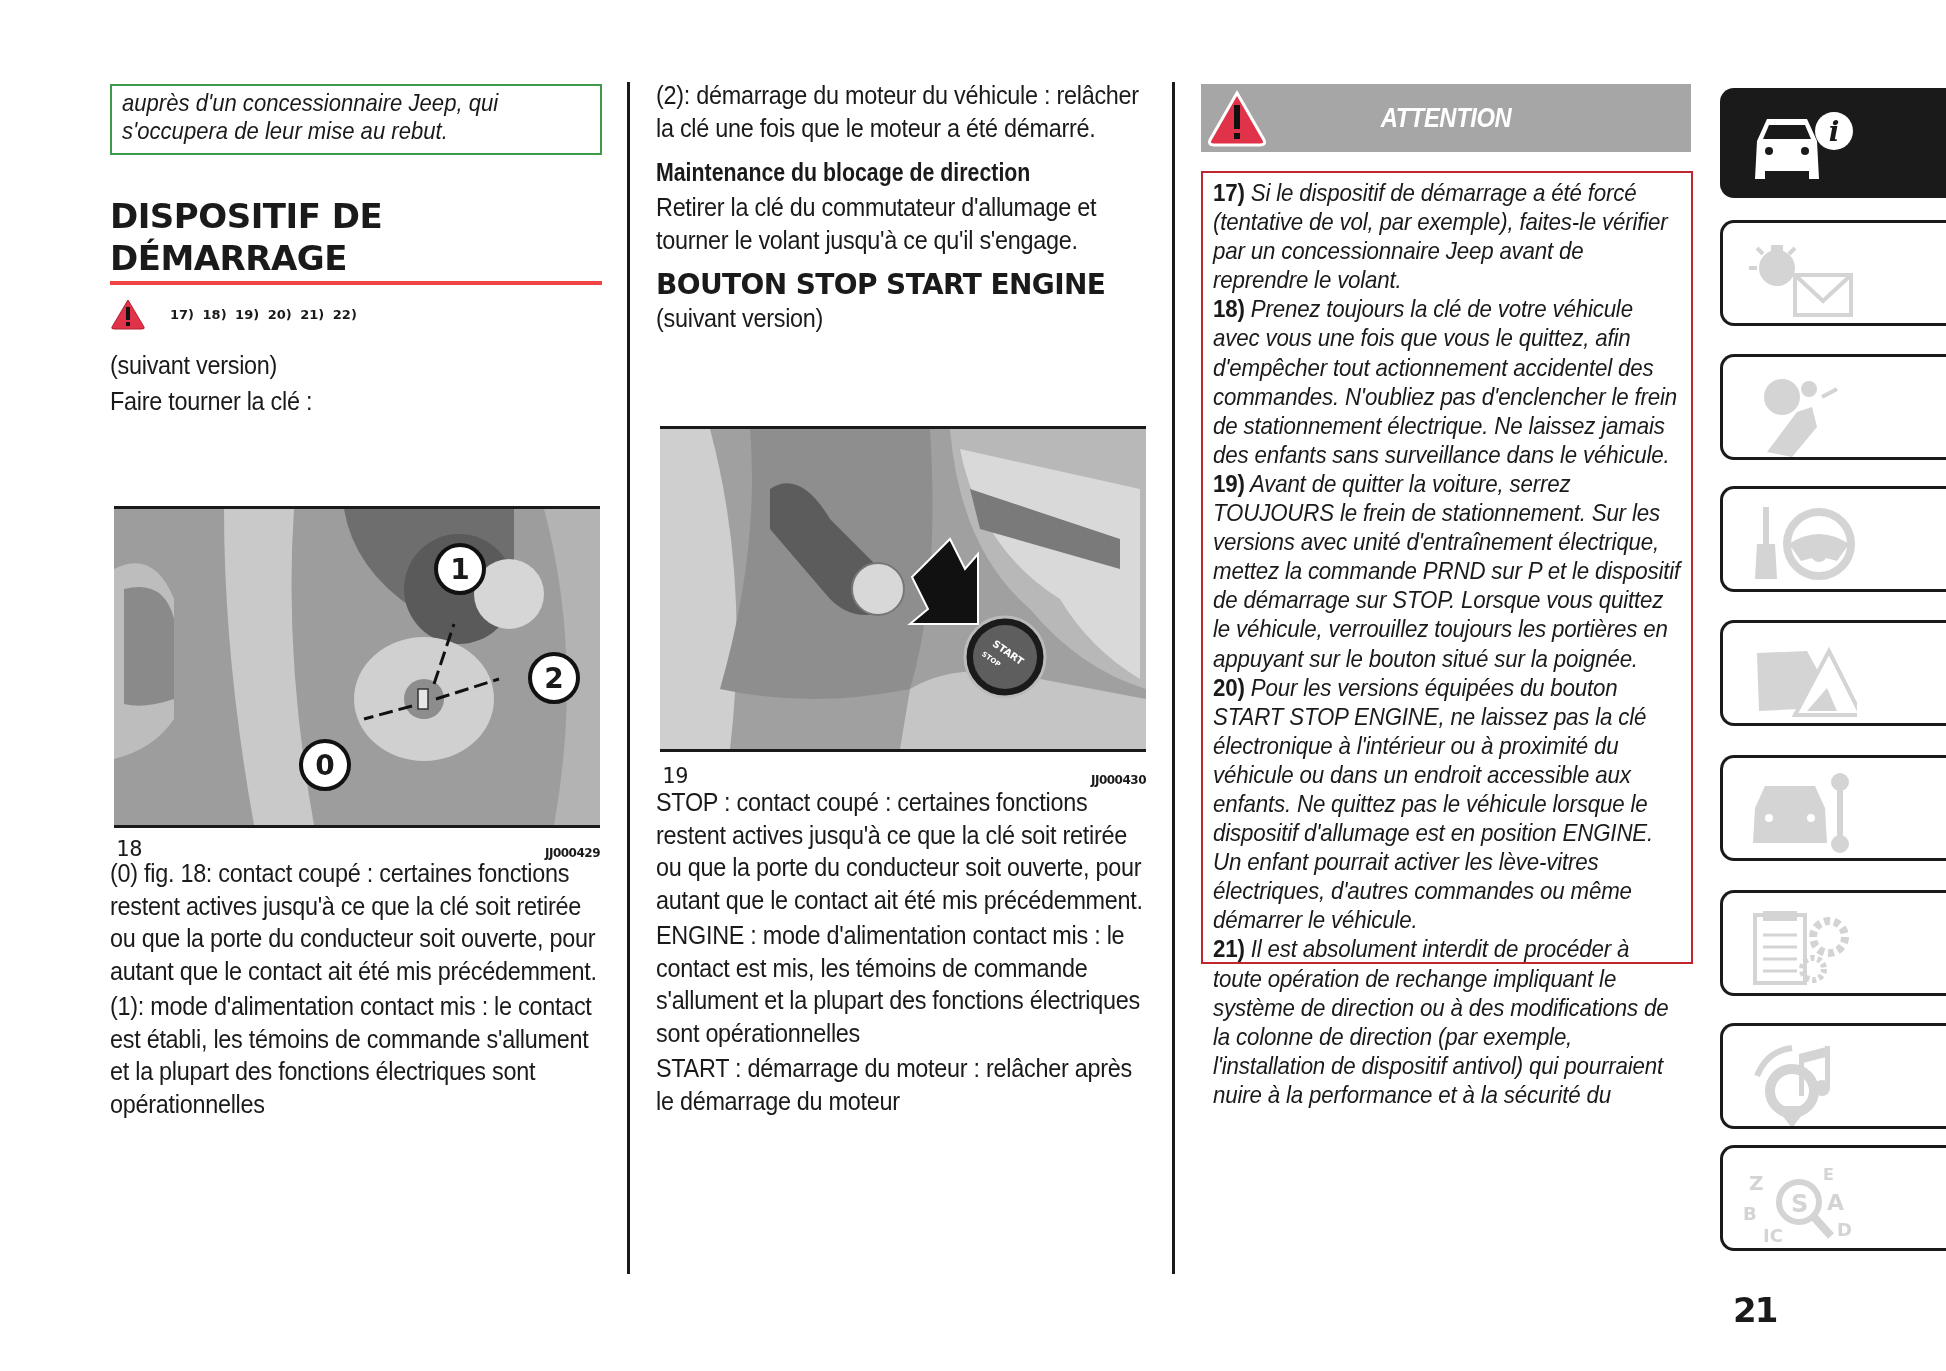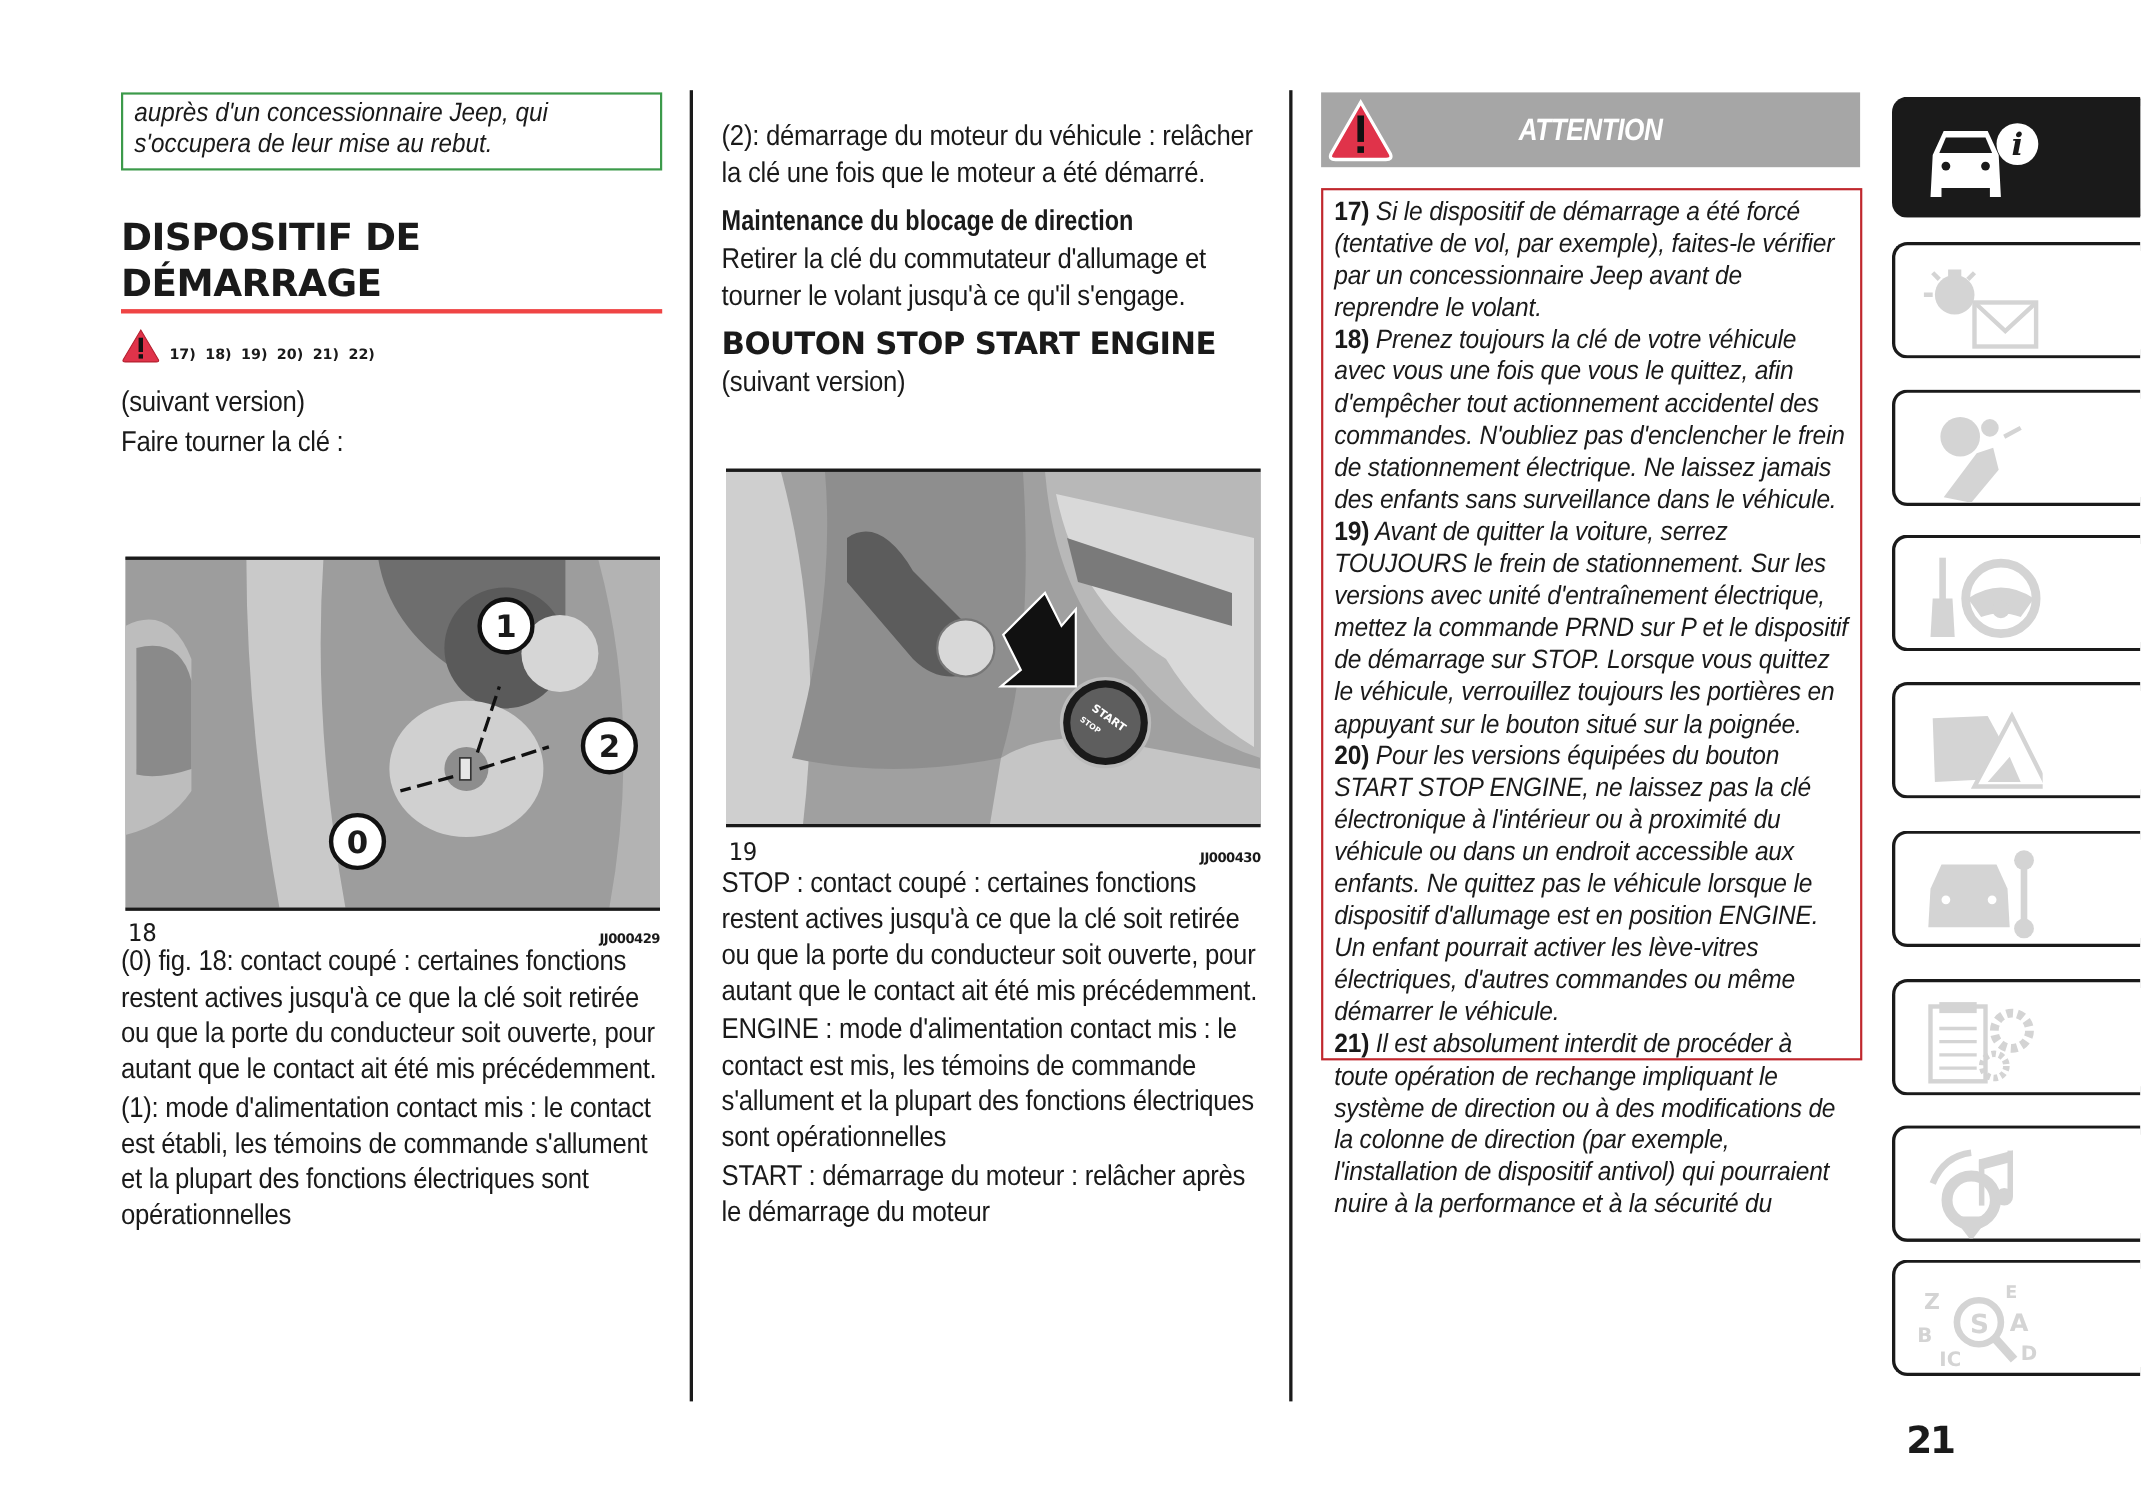--- a/index.html
+++ b/index.html
@@ -14,21 +14,21 @@
   .divider-1 { left: 627px; }
   .divider-2 { left: 1172px; }
 
   .body-text { font-family: "Liberation Sans", sans-serif; font-size: 26px; line-height: 32.5px; letter-spacing: -0.3px; transform: scaleX(0.9); transform-origin: left; width: 112%; }
 
   .green-box { position: absolute; top: 84px; left: 110px; width: 492px; height: 71px; border: 2px solid #3c9a4a; padding: 3px 10px; }
   .green-box p { font-style: italic; font-size: 24px; line-height: 28px; transform: scaleX(0.92); transform-origin: left; width: 108%; }
 
   .h1 { position: absolute; left: 110px; top: 195px; width: 492px; font-family: "DejaVu Sans", sans-serif; font-weight: bold; font-size: 34px; line-height: 42px; letter-spacing: -0.5px; border-bottom: 4px solid #ef4444; padding-bottom: 2px; }
 
-  .warn-refs { position: absolute; left: 110px; top: 298px; display: flex; align-items: flex-end; gap: 8px; }
+  .warn-refs { position: absolute; left: 110px; top: 298px; display: flex; align-items: center; gap: 24px; }
   .warn-refs span.refs { font-family: "DejaVu Sans", sans-serif; font-weight: bold; font-size: 13px; word-spacing: 4px; }
 
   .h2 { font-family: "DejaVu Sans", sans-serif; font-weight: bold; font-size: 28px; line-height: 34px; letter-spacing: -0.6px; }
   .h3 { font-family: "Liberation Sans", sans-serif; font-weight: bold; font-size: 26px; line-height: 32px; transform: scaleX(0.82); transform-origin: left; width: 122%; }
 
   .figure { position: absolute; border-top: 3px solid #1a1a1a; border-bottom: 3px solid #1a1a1a; background: #a7a7a7; overflow: hidden; }
   .fig-caption { position: absolute; display: flex; justify-content: space-between; align-items: flex-end; }
   .fig-num { font-family: "DejaVu Sans Mono", monospace; font-size: 22px; line-height: 22px; }
   .fig-code { font-family: "DejaVu Sans", sans-serif; font-weight: bold; font-size: 12px; letter-spacing: -0.5px; }
 
@@ -105,21 +105,21 @@
   <span class="fig-code">JJ000429</span>
 </div>
 
 <div class="col col-1" style="top:857px;">
   <p class="body-text">(0) fig. 18: contact coupé : certaines fonctions restent actives jusqu'à ce que la clé soit retirée ou que la porte du conducteur soit ouverte, pour autant que le contact ait été mis précédemment.</p>
   <p class="body-text" style="margin-top:3px;">(1): mode d'alimentation contact mis : le contact est établi, les témoins de commande s'allument et la plupart des fonctions électriques sont opérationnelles</p>
 </div>
 
 <div class="divider divider-1"></div>
 
-<div class="col col-2" style="top:79px;margin-top:28px;">
+<div class="col col-2" style="top:79px;">
   <p class="body-text">(2): démarrage du moteur du véhicule : relâcher la clé une fois que le moteur a été démarré.</p>
   <div class="h3" style="margin-top:12px;">Maintenance du blocage de direction</div>
   <p class="body-text" style="margin-top:3px;">Retirer la clé du commutateur d'allumage et tourner le volant jusqu'à ce qu'il s'engage.</p>
   <div class="h2" style="margin-top:12px;">BOUTON STOP START ENGINE</div>
   <div class="body-text">(suivant version)</div>
 </div>
 
 <div class="figure" style="left:660px; top:426px; width:486px; height:326px;">
   <svg width="486" height="320" viewBox="0 0 486 320">
     <rect width="486" height="320" fill="#a0a0a0"></rect>

